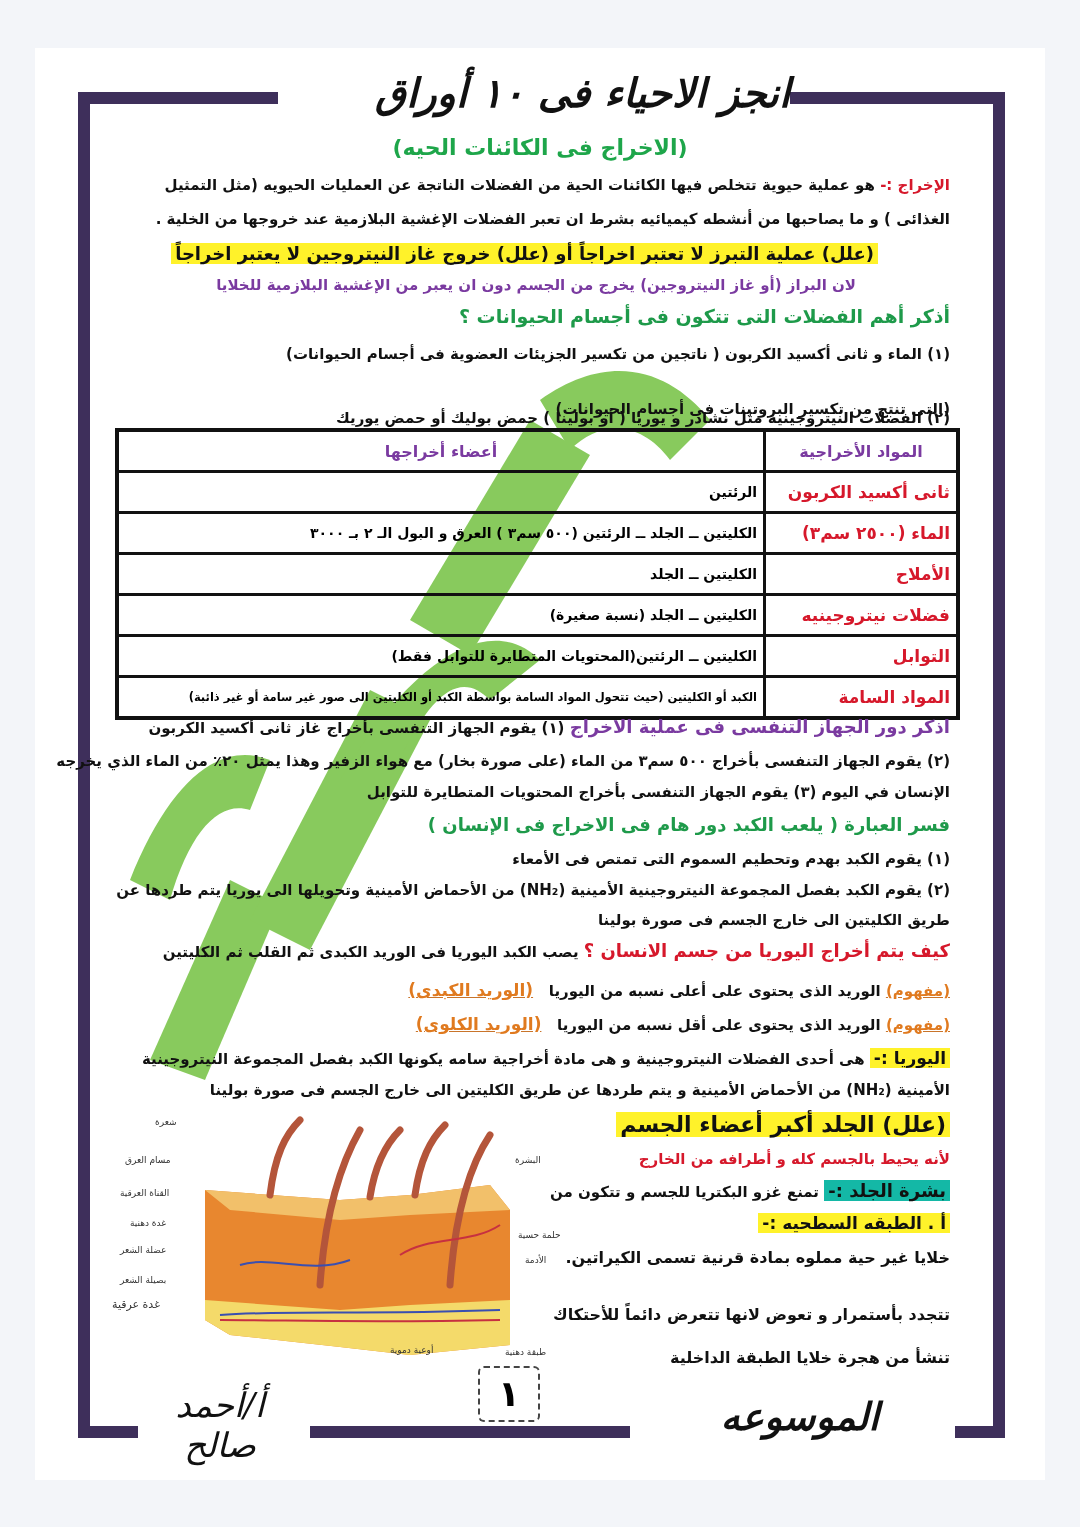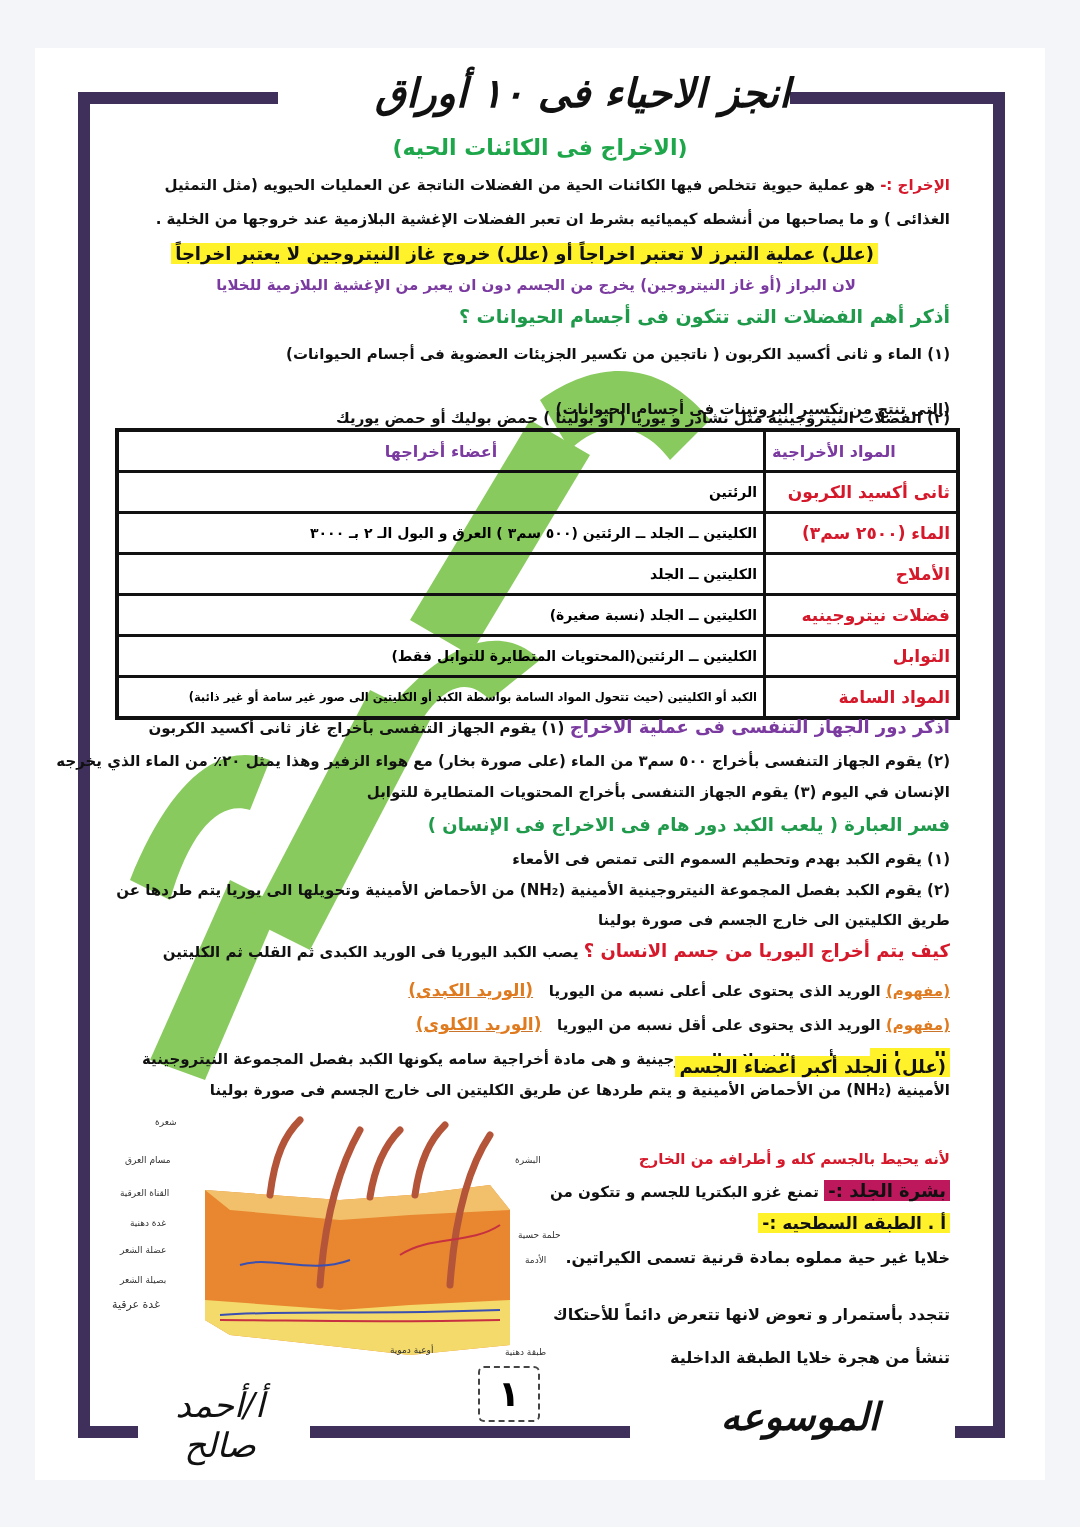--- a/index.html
+++ b/index.html
@@ -23,29 +23,29 @@
     font-family:"DejaVu Sans", sans-serif; font-weight:bold; font-style:italic; font-size:40px;
     color:#111; letter-spacing:1px; }
   .sub-title { position:absolute; left:300px; top:135px; width:480px; text-align:center;
     font-weight:bold; font-size:22px; color:#1ea64a; }
 
   .line { position:absolute; right:130px; font-weight:bold; font-size:15px; color:#111; white-space:nowrap; }
   .red { color:#d6182b; }
   .green { color:#1e9a4a; }
   .purple { color:#7a3aa0; }
   .hl-yellow { background:#fff22a; padding:0 4px; }
-  .hl-cyan { background:#be185d; padding:0 4px; }
+  .hl-cyan { background:#14b8a6; padding:0 4px; }
   .orange-ul { color:#e07a1f; text-decoration:underline; text-decoration-color:#c9742a; }
 
   table.ex { position:absolute; left:115px; top:428px; width:845px; border-collapse:collapse;
     border:4px solid #111; direction:rtl; }
   table.ex td { border:3px solid #111; height:34px; padding:2px 6px; font-weight:bold; font-size:14px; }
   table.ex td.k { width:178px; color:#d6182b; font-size:17px; text-align:right; }
   table.ex tr.head td { color:#7a3aa0; font-size:16px; text-align:center; }
-  table.ex tr.head td.k { text-align:left; }
+  table.ex tr.head td.k { text-align:center; }
   table.ex td.v { text-align:right; }
   table.ex td.small { font-size:11.5px; }
 
   .watermark { position:absolute; left:110px; top:360px; width:820px; height:740px; pointer-events:none; opacity:0.82; }
 
   .skin { position:absolute; left:110px; top:1115px; width:440px; height:245px; }
   .lbl { position:absolute; font-size:9px; color:#333; white-space:nowrap; }
 
   .page-num { position:absolute; left:478px; top:1366px; width:58px; height:52px;
     border:2px dashed #444; border-radius:6px; text-align:center; font-size:36px; font-weight:bold; line-height:52px; }
@@ -156,21 +156,21 @@
   <span>الوريد الذى يحتوى على أقل نسبه من اليوريا</span>
   &nbsp;&nbsp;<span class="orange-ul" style="font-size:17px;">(الوريد الكلوى)</span>
 </div>
 
 <div class="line" style="top:1048px;">
   <span class="hl-yellow" style="font-size:17px;">اليوريا :-</span>
   <span>هى أحدى الفضلات النيتروجينية و هى مادة أخراجية سامه يكونها الكبد بفصل المجموعة النيتروجينية</span>
 </div>
 <div class="line" style="top:1081px;">الأمينية (NH₂) من الأحماض الأمينية و يتم طردها عن طريق الكليتين الى خارج الجسم فى صورة بولينا</div>
 
-<div class="line" style="top:1056px; font-size:18px;">
+<div class="line" style="top:1112px; font-size:22px;">
   <span class="hl-yellow">(علل) الجلد أكبر أعضاء الجسم</span>
 </div>
 <div class="line red" style="top:1150px;">لأنه يحيط بالجسم كله و أطرافه من الخارج</div>
 <div class="line" style="top:1180px;">
   <span class="hl-cyan" style="font-size:18px;">بشرة الجلد :-</span>
   <span>تمنع غزو البكتريا للجسم و تتكون من</span>
 </div>
 <div class="line" style="top:1213px; font-size:17px;">
   <span class="hl-yellow">أ . الطبقه السطحيه :-</span>
 </div>

